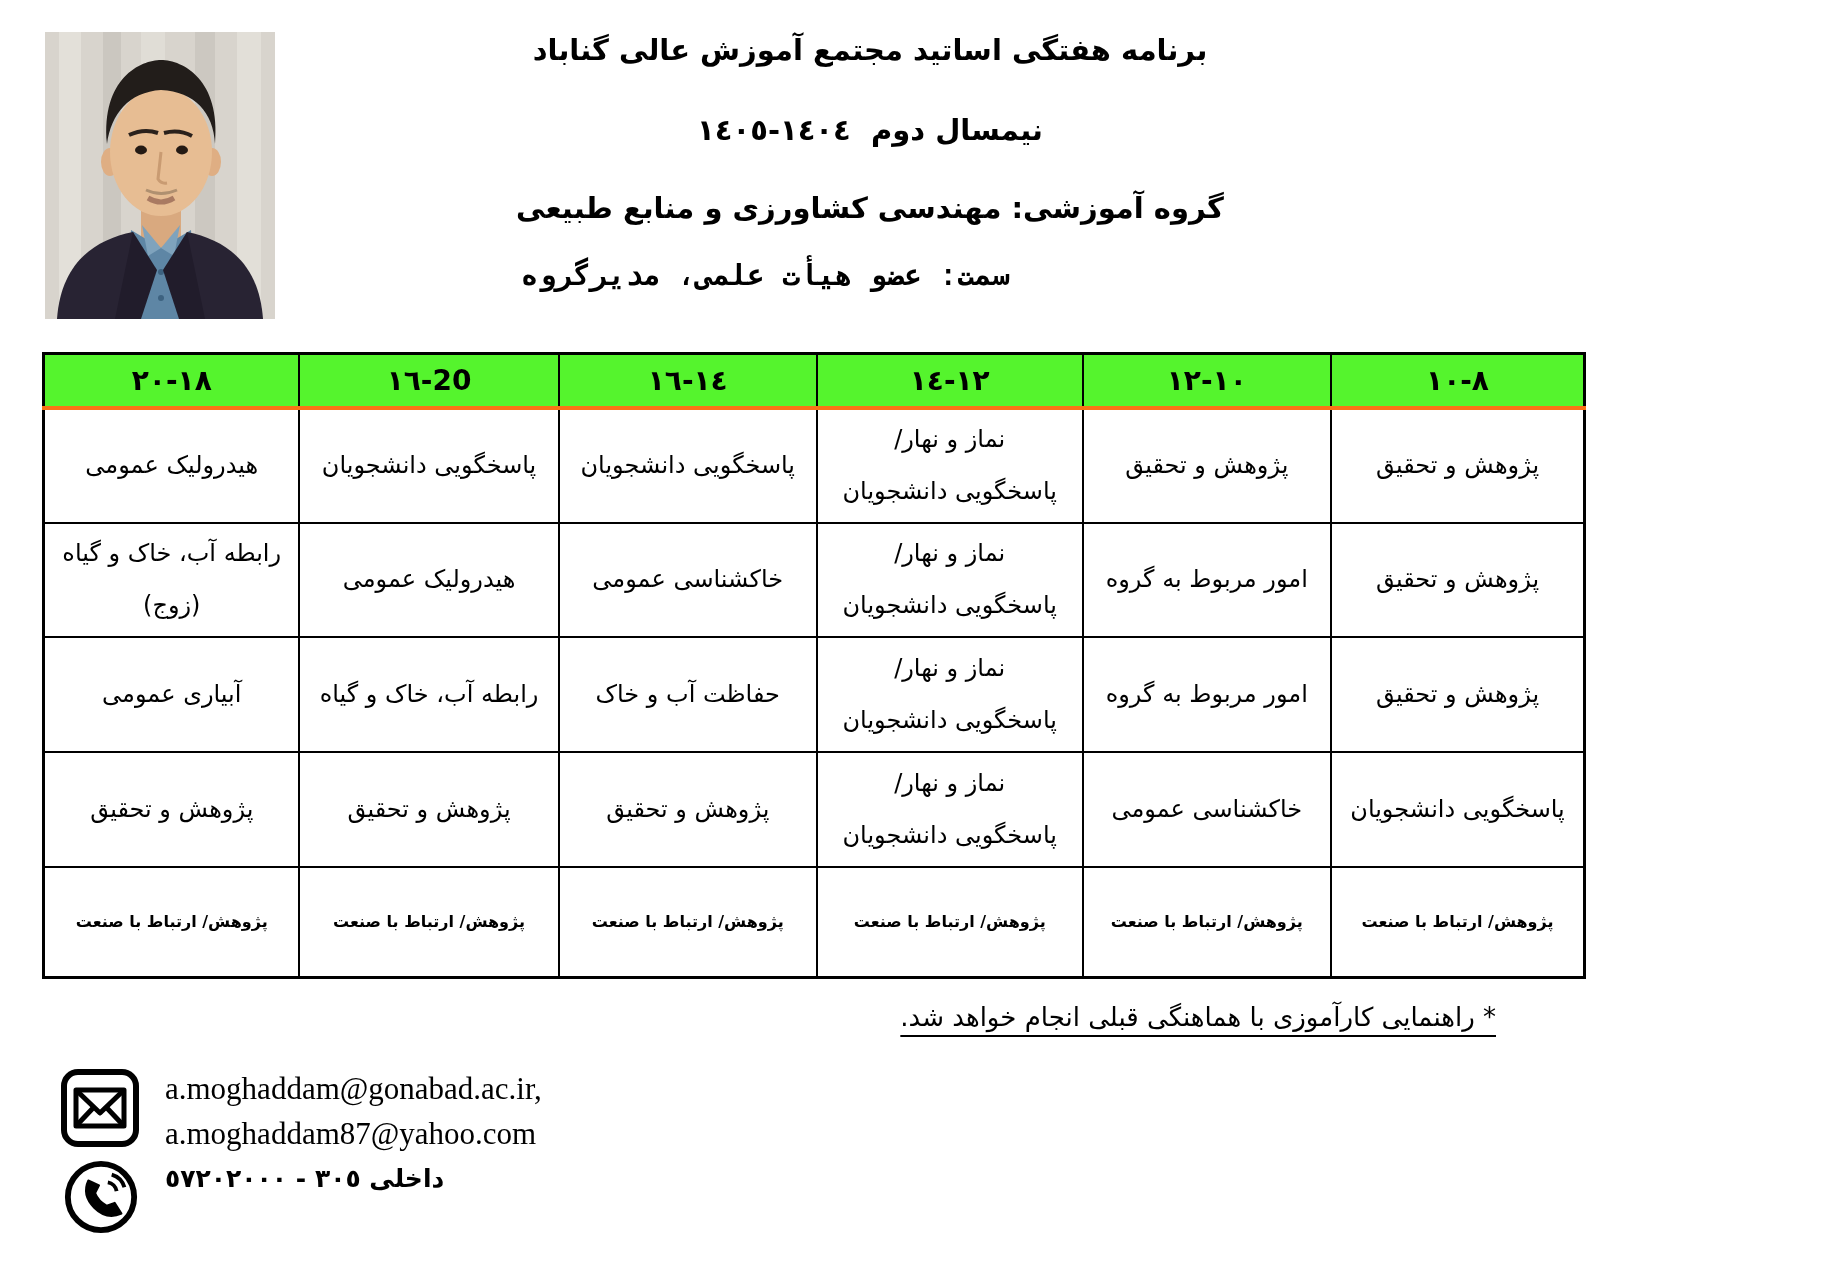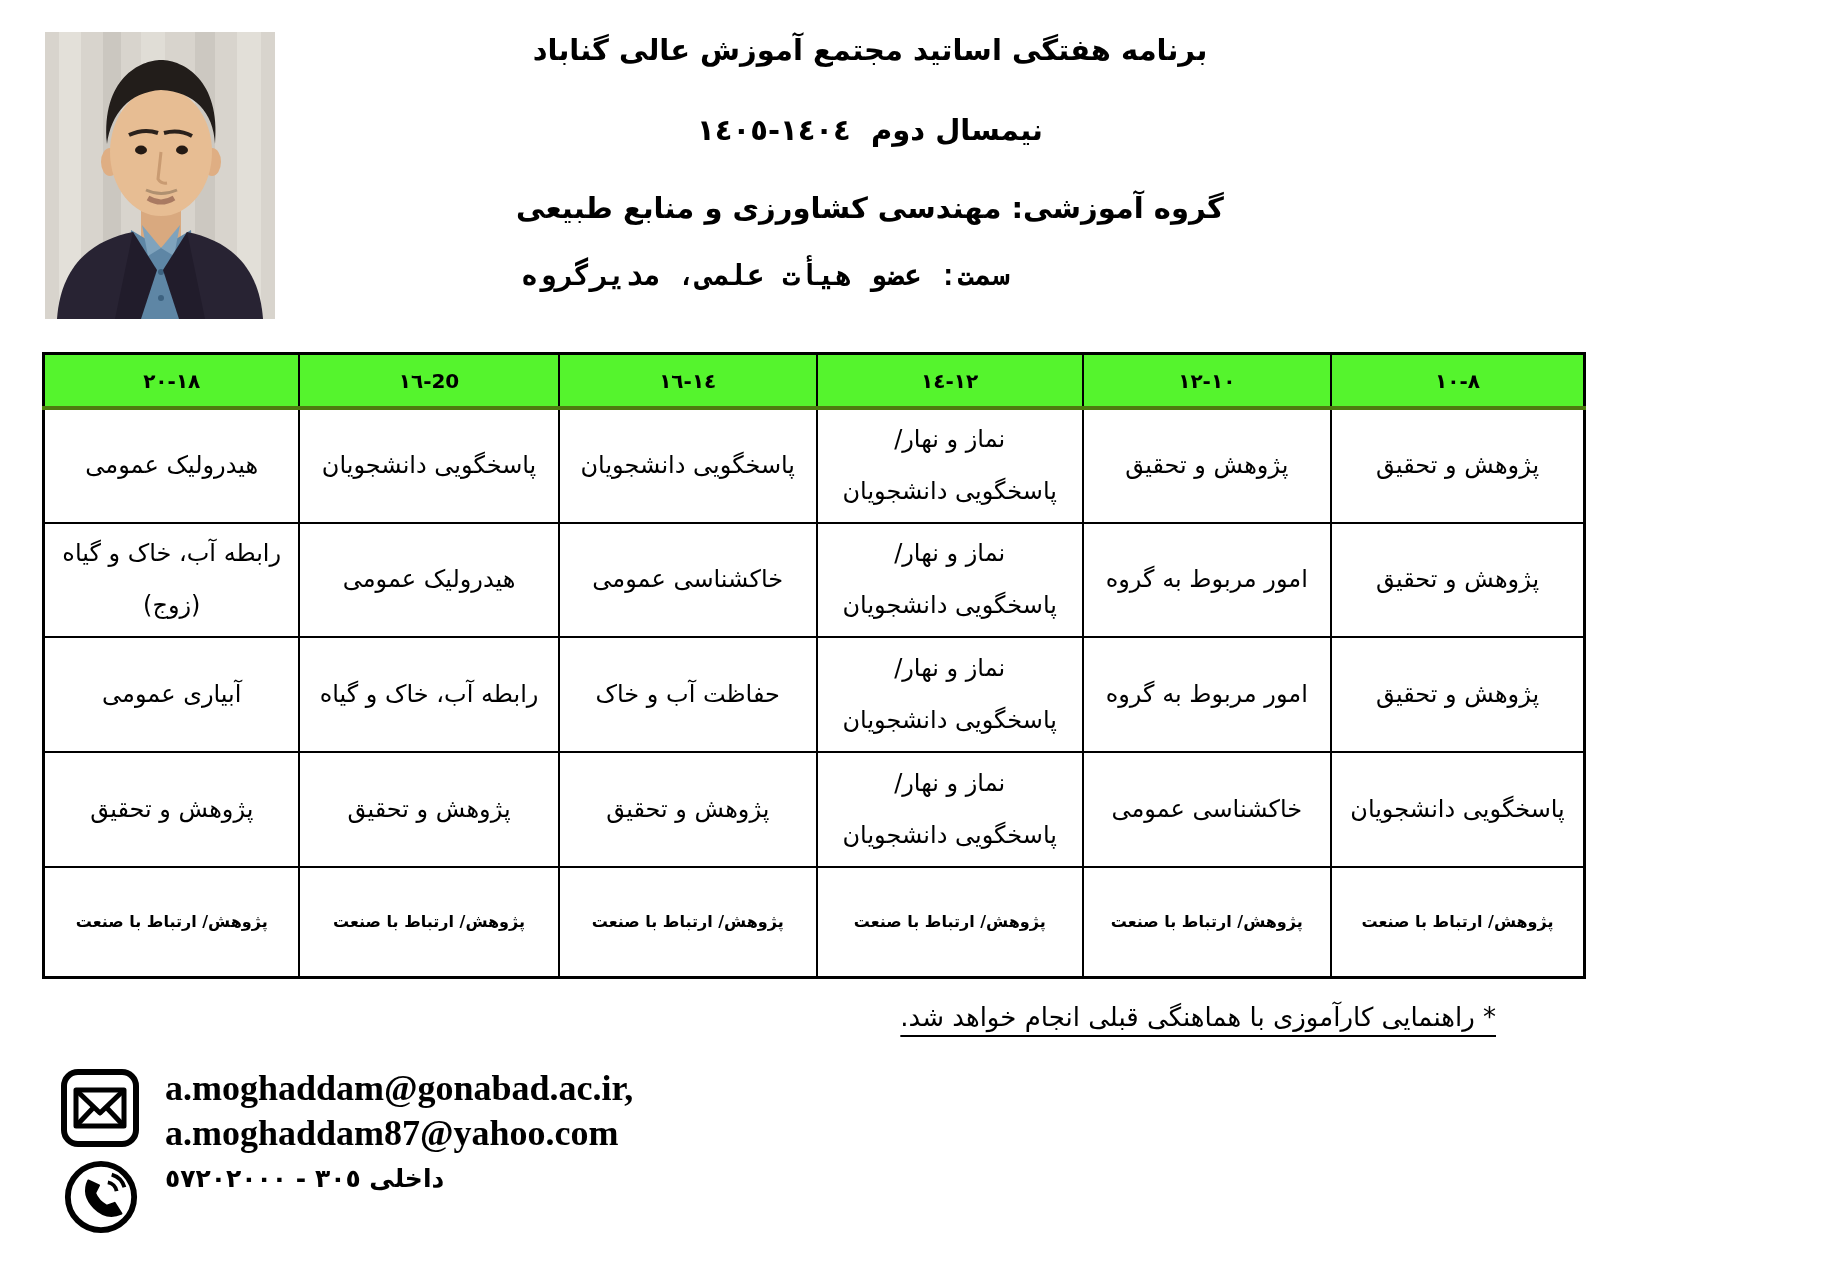--- a/index.html
+++ b/index.html
@@ -15,34 +15,34 @@
   .head-title{margin-bottom:40px;}
   .head-sem{margin-bottom:38px;}
   .head-sem .years{margin-right:10px;}
   .head-namegroup{display:flex;justify-content:center;gap:30px;margin-bottom:30px;white-space:nowrap;}
   .head-pos{transform:translateX(-105px);font-family:Liberation Mono, monospace;}
 
   
   table.sched{position:absolute;left:42px;top:352px;border-collapse:collapse;table-layout:fixed;
               direction:rtl;border:3px solid #000;}
   .sched th,.sched td{border:2px solid #000;text-align:center;vertical-align:middle;padding:0 4px;}
-  .sched thead th{border-bottom:4px solid #4d7c0f;background:#55F42D;font-size:20px;font-weight:bold;height:51px;}
+  .sched thead th{border-bottom:4px solid #f97316;background:#55F42D;font-size:28px;font-weight:bold;height:51px;}
   .sched td{background:#fff;font-size:24px;font-weight:normal;white-space:pre-line;line-height:2.15;}
   tr.rh1{height:115px;} tr.rh2{height:114px;} tr.rh3{height:115px;} tr.rh4{height:115px;} tr.rh5{height:110px;}
   tr.wed td{font-weight:bold;font-size:16px;white-space:nowrap;}
   .timespan{direction:ltr;unicode-bidi:isolate;display:inline-block;}
 
   
   .footnote{position:absolute;right:90px;top:1002px;direction:rtl;font-size:26px;
             text-decoration:underline;text-underline-offset:9px;text-decoration-thickness:2px;}
 
   
   .mail-icon{position:absolute;left:60px;top:1068px;width:80px;height:80px;}
   .emails{position:absolute;left:165px;top:1066px;font-family:"Liberation Serif",serif;
-          font-weight:bold;font-size:36px;line-height:45px;direction:ltr;}
+          font-weight:normal;font-size:31px;line-height:45px;direction:ltr;}
   .phone-icon{position:absolute;left:62px;top:1158px;width:78px;height:78px;}
   .phones{position:absolute;left:165px;top:1154px;direction:rtl;text-align:left;
           font-weight:bold;font-size:25px;line-height:50px;white-space:nowrap;}
 </style>
 </head>
 <body>
 
 <div class="page">
 
   <svg class="photo" viewBox="0 0 230 287">

